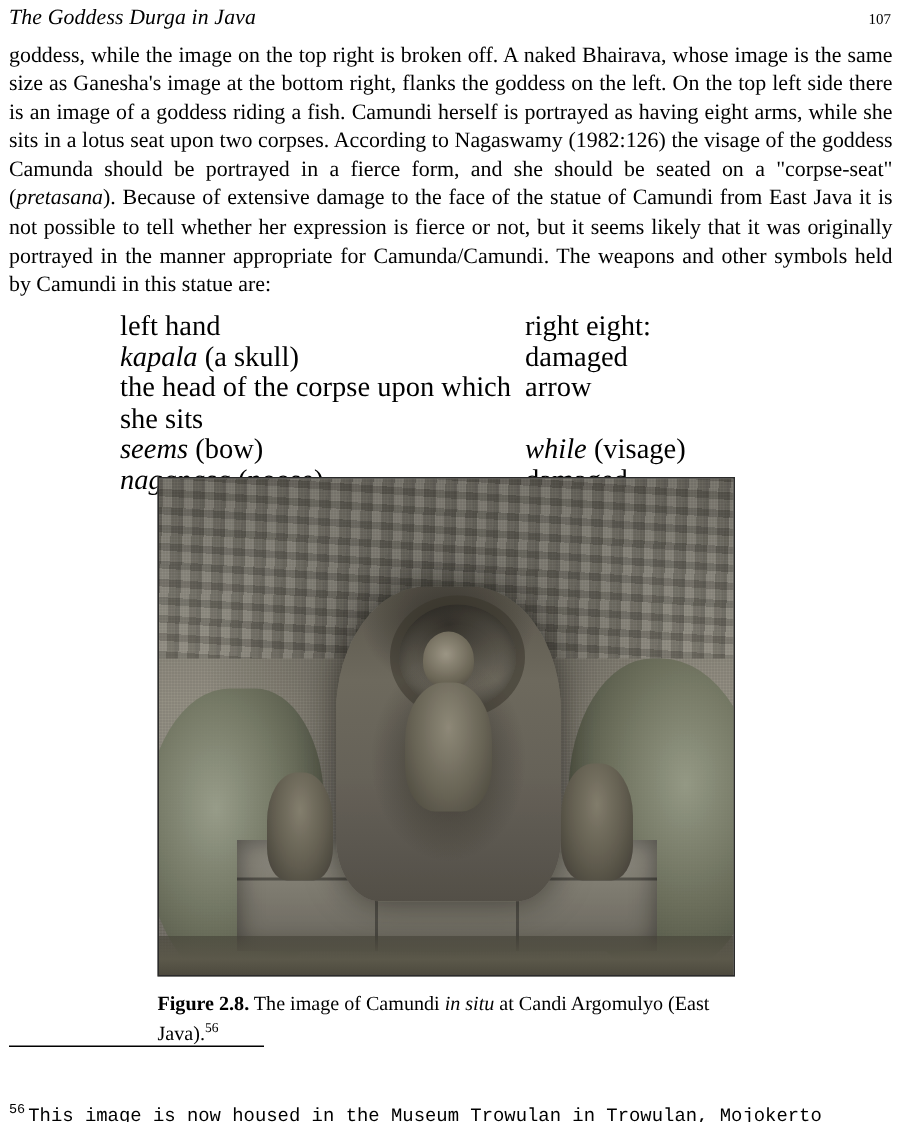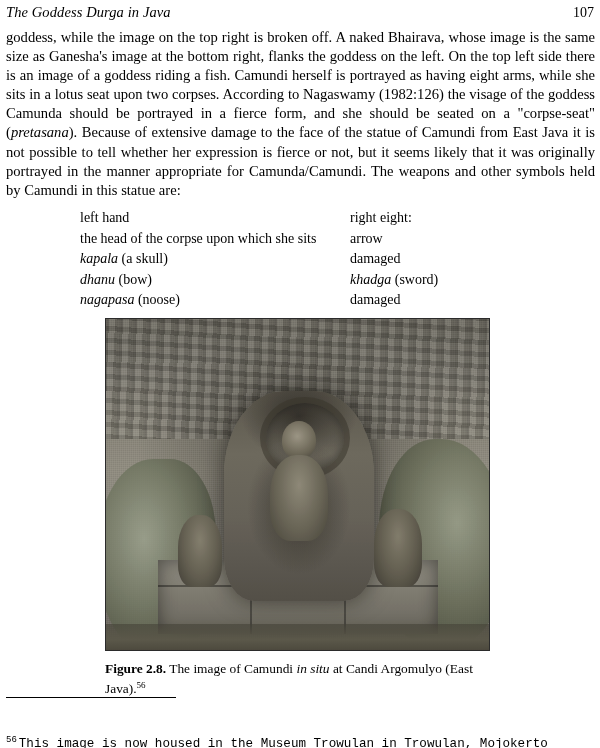--- a/index.html
+++ b/index.html
@@ -32,21 +32,21 @@
     justify-content: space-between;
     font-size: 14.5px;
   }
   .header-title {
     font-style: italic;
     font-family: "Liberation Serif", serif;
     letter-spacing: 0.1px;
   }
   .header-page {
     font-style: normal;
-    font-size: 14px;
+    font-size: 10px;
   }
   .body-text {
     position: absolute;
     left: 6px;
     top: 28px;
     width: 589px;
     font-size: 14.6px;
     line-height: 19.1px;
     text-align: justify;
     text-justify: inter-word;
@@ -63,21 +63,21 @@
     line-height: 20.6px;
   }
   .weapons-table {
     border-collapse: collapse;
     margin-left: 74px;
     width: 470px;
   }
   .weapons-table td {
     padding: 0;
     vertical-align: top;
-    font-size: 14px;
+    font-size: 19px;
     line-height: 20.6px;
     margin-left: 16px;
   }
   .weapons-table td.left-col { width: 270px; }
   .weapons-table td.right-col { width: 200px; }
   .it { font-style: italic; }
 
   .figure-wrap {
     position: absolute;
     left: 105px;
@@ -237,30 +237,30 @@
   <div class="body-text"><span>goddess, while the image on the top right is broken off. A naked Bhairava, whose image is the same size as Ganesha's image at the bottom right, flanks the goddess on the left. On the top left side there is an image of a goddess riding a fish. Camundi herself is portrayed as having eight arms, while she sits in a lotus seat upon two corpses. According to Nagaswamy (1982:126) the visage of the goddess Camunda should be portrayed in a fierce form, and she should be seated on a "corpse-seat" (</span><span class="it">pretasana</span><span>). Because of extensive damage to the face of the statue of Camundi from East Java it is not possible to tell whether her expression is fierce or not, but it seems likely that it was originally portrayed in the manner appropriate for Camunda/Camundi. The weapons and other symbols held by Camundi in this statue are:</span></div>
 
   <div class="weapons">
     <table class="weapons-table">
       <tbody>
           <tr>
         <td class="left-col">left hand</td>
         <td class="right-col">right eight:</td>
       </tr>
       <tr>
+        <td class="left-col"><span class="it">kapala</span><span> (a skull)</span></td>
+        <td class="right-col">damaged</td>
+      </tr>
+      <tr>
         <td class="left-col">the head of the corpse upon which she sits</td>
         <td class="right-col">arrow</td>
       </tr>
       <tr>
-        <td class="left-col"><span class="it">kapala</span><span> (a skull)</span></td>
-        <td class="right-col">damaged</td>
-      </tr>
-      <tr>
-        <td class="left-col"><span class="it">dhanu</span><span> (bow)</span></td>
-        <td class="right-col"><span class="it">khadga</span><span> (sword)</span></td>
+        <td class="left-col"><span class="it">seems</span><span> (bow)</span></td>
+        <td class="right-col"><span class="it">while</span><span> (visage)</span></td>
       </tr>
       <tr>
         <td class="left-col"><span class="it">nagapasa</span><span> (noose)</span></td>
         <td class="right-col">damaged</td>
       </tr>
     </tbody>
       </table>
   </div>
 
   <div class="figure-wrap">

